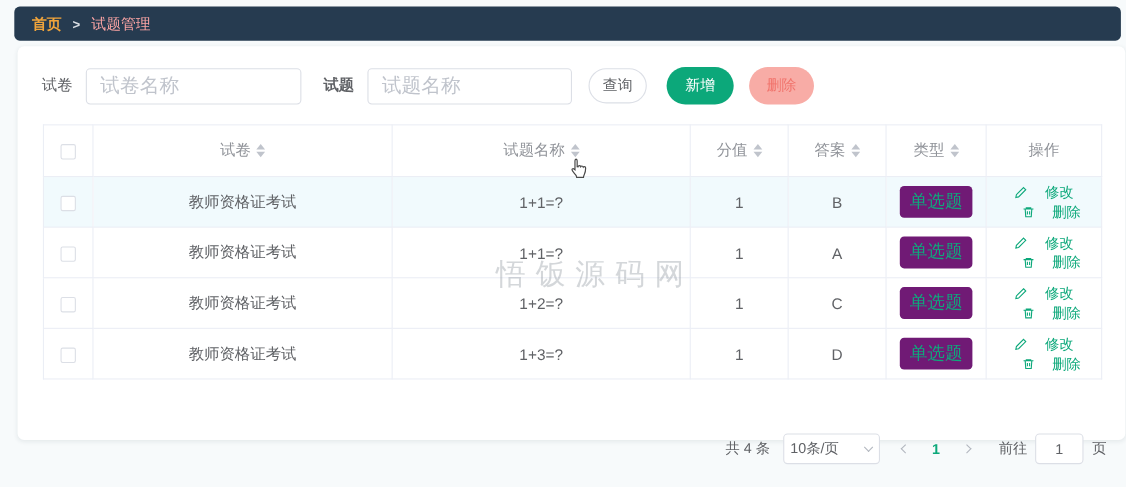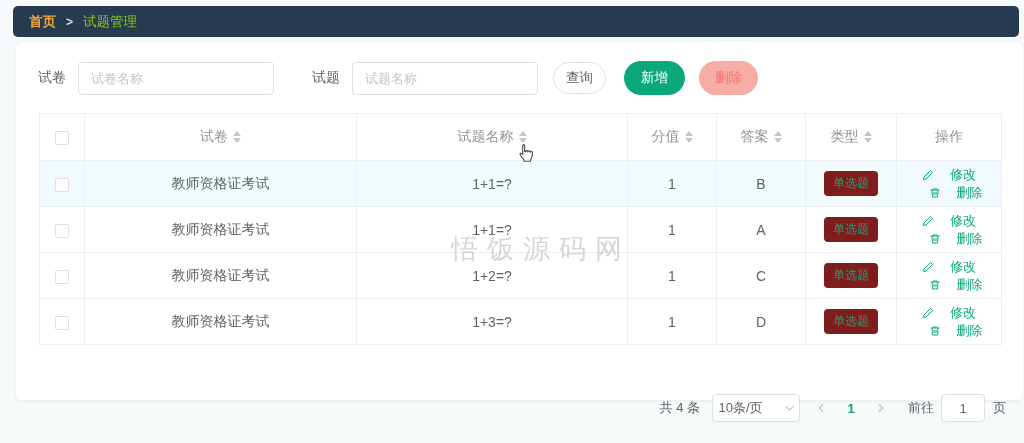--- a/index.html
+++ b/index.html
@@ -9,36 +9,36 @@
     font-family: "Liberation Sans", "DejaVu Sans", sans-serif;
   }
   
   .crumb-bar {
     position: absolute; left: 13px; top: 6px; width: 1006px; height: 31px;
     background: #263b50; border-radius: 5px;
     display: flex; align-items: center; padding: 0 16px; font-size: 13.5px;
   }
   .crumb-home { color: #f0a43b; font-weight: bold; cursor: pointer; }
   .crumb-sep  { color: #d8dde3; margin: 0 10px; font-size: 12px; font-weight: bold; }
-  .crumb-cur  { color: #84cc16; }
+  .crumb-cur  { color: #fca5a5; }
   
   .panel {
     position: absolute; left: 16px; top: 42px; width: 1007px; height: 358px;
     background: #fff; border-radius: 6px; box-shadow: 0 1px 4px rgba(31,45,61,.08);
   }
   
   .search-row { display: flex; align-items: center; padding: 19px 0 0 22px; }
   .f-label { font-size: 14px; color: #606266; }
   .inp {
     height: 33px; border: 1px solid #dcdfe6; border-radius: 4px; padding: 0 12px;
-    font-size: 13px; color: #606266; outline: none; font-family: inherit; background:#fff;
+    font-size: 18px; color: #606266; outline: none; font-family: inherit; background:#fff;
   }
   .inp::placeholder { color: #c0c4cc; }
   .inp1 { width: 196px; margin-left: 12px; }
-  .lab2 { margin-left: 38px; }
+  .lab2 { margin-left: 20px; font-weight: bold; }
   .inp2 { width: 186px; margin-left: 12px; }
   .btn  { border: none; border-radius: 17px; font-size: 13.5px; height: 34px; cursor: pointer; font-family: inherit; }
   .btn-query { margin-left: 15px; width: 53px; height: 32px; border-radius: 16px;
                background: #fff; border: 1px solid #dcdfe6; color: #606266; }
   .btn-add { margin-left: 18px; width: 61px; background: #0ca87a; color: #fff; }
   .btn-del { margin-left: 14px; width: 59px; background: #f8aca6; color: #f1736b; cursor: not-allowed; }
   
   .table-wrap { margin: 18px 0 0 23px; }
   table { border-collapse: collapse; table-layout: fixed; width: 962px; font-size: 14px; }
   th, td { border: 1px solid #ebeef5; text-align: center; padding: 0 4px; overflow: hidden; }
@@ -47,21 +47,21 @@
   tr.hovered td { background: #f1fafd; }
   .checkbox {
     display: inline-block; width: 14px; height: 14px; border: 1px solid #dcdfe6;
     border-radius: 2px; background: #fff; vertical-align: middle; cursor: pointer;
   }
   .sorter { display: inline-flex; flex-direction: column; margin-left: 5px; vertical-align: middle; cursor: pointer; }
   .car-up { width: 0; height: 0; border-left: 4px solid transparent; border-right: 4px solid transparent;
             border-bottom: 5px solid #c0c4cc; margin-bottom: 2px; }
   .car-dn { width: 0; height: 0; border-left: 4px solid transparent; border-right: 4px solid transparent;
             border-top: 5px solid #c0c4cc; }
-  .badge { display: inline-block; background: #7f1d1d; color: #0fa87c; font-size: 12px;
+  .badge { display: inline-block; background: #701a75; color: #0fa87c; font-size: 16px;
            padding: 4px 9px; border-radius: 4px; }
   .act { color: #0ca87a; font-size: 13px; display: inline-flex; align-items: center; gap: 16px; cursor: pointer; }
   .act + .act { margin-left: 13px; }
   .act svg { display: block; }
   
   .pagination { position: absolute; right: 17px; top: 352px; display: flex; align-items: center;
                 font-size: 13px; color: #606266; }
   .pg-total { margin-right: 12px; }
   .size-select { width: 88px; height: 28px; border: 1px solid #dcdfe6; border-radius: 4px;
                  display: flex; align-items: center; justify-content: center; gap: 25px;

